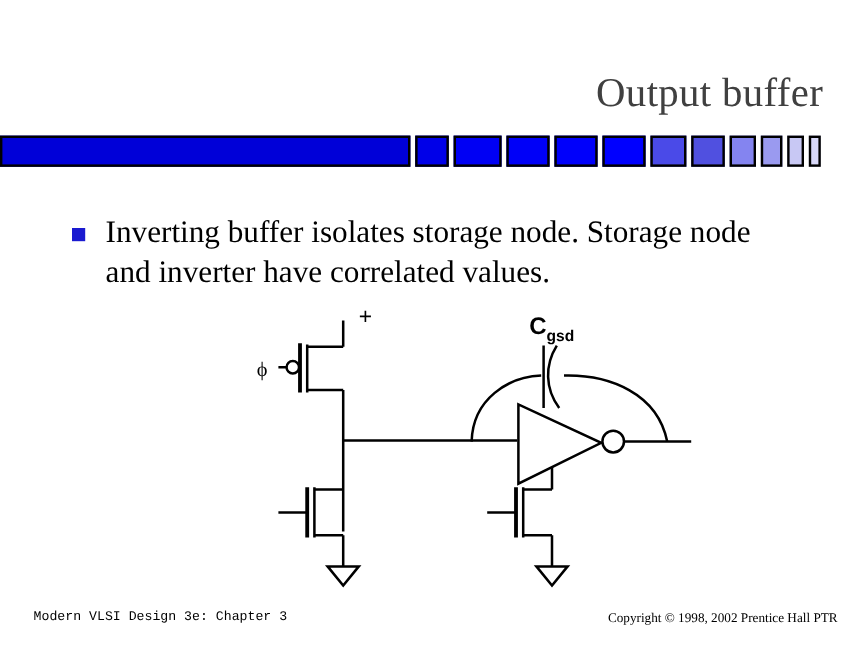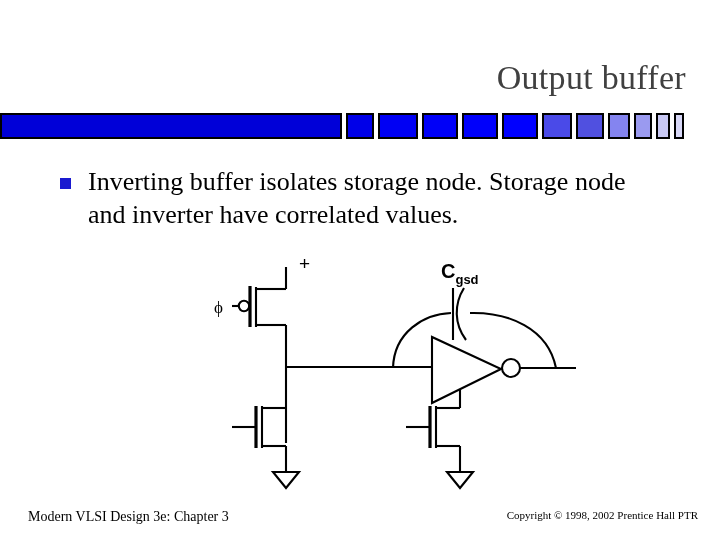--- a/index.html
+++ b/index.html
@@ -49,20 +49,21 @@
   
   #body-list {
     position: absolute;
     left: 60px;
     top: 165px;
     width: 600px;
   }
   .bullet-row {
     display: flex;
     align-items: flex-start;
+    margin-top: 12px;
   }
   .bullet-marker {
     flex: 0 0 auto;
     width: 11px;
     height: 11px;
     background: #1a1ad0;
     margin-top: 13px;
     margin-right: 17px;
   }
   .bullet-text {
@@ -87,22 +88,22 @@
   .cap-label {
     font-family: "Liberation Sans", "DejaVu Sans", sans-serif;
   }
 
   
   #footer-left {
     position: absolute;
     left: 28px;
     top: 509px;
     color: #000000;
-    font-family: Liberation Serif, serif;
-    font-size: 14px;
+    font-family: Liberation Mono, monospace;
+    font-size: 11px;
     white-space: nowrap;
   }
   #footer-right {
     position: absolute;
     right: 22px;
     top: 509px;
     color: #000000;
     font-family: "Liberation Serif", "DejaVu Serif", serif;
     font-size: 11px;
     white-space: nowrap;

